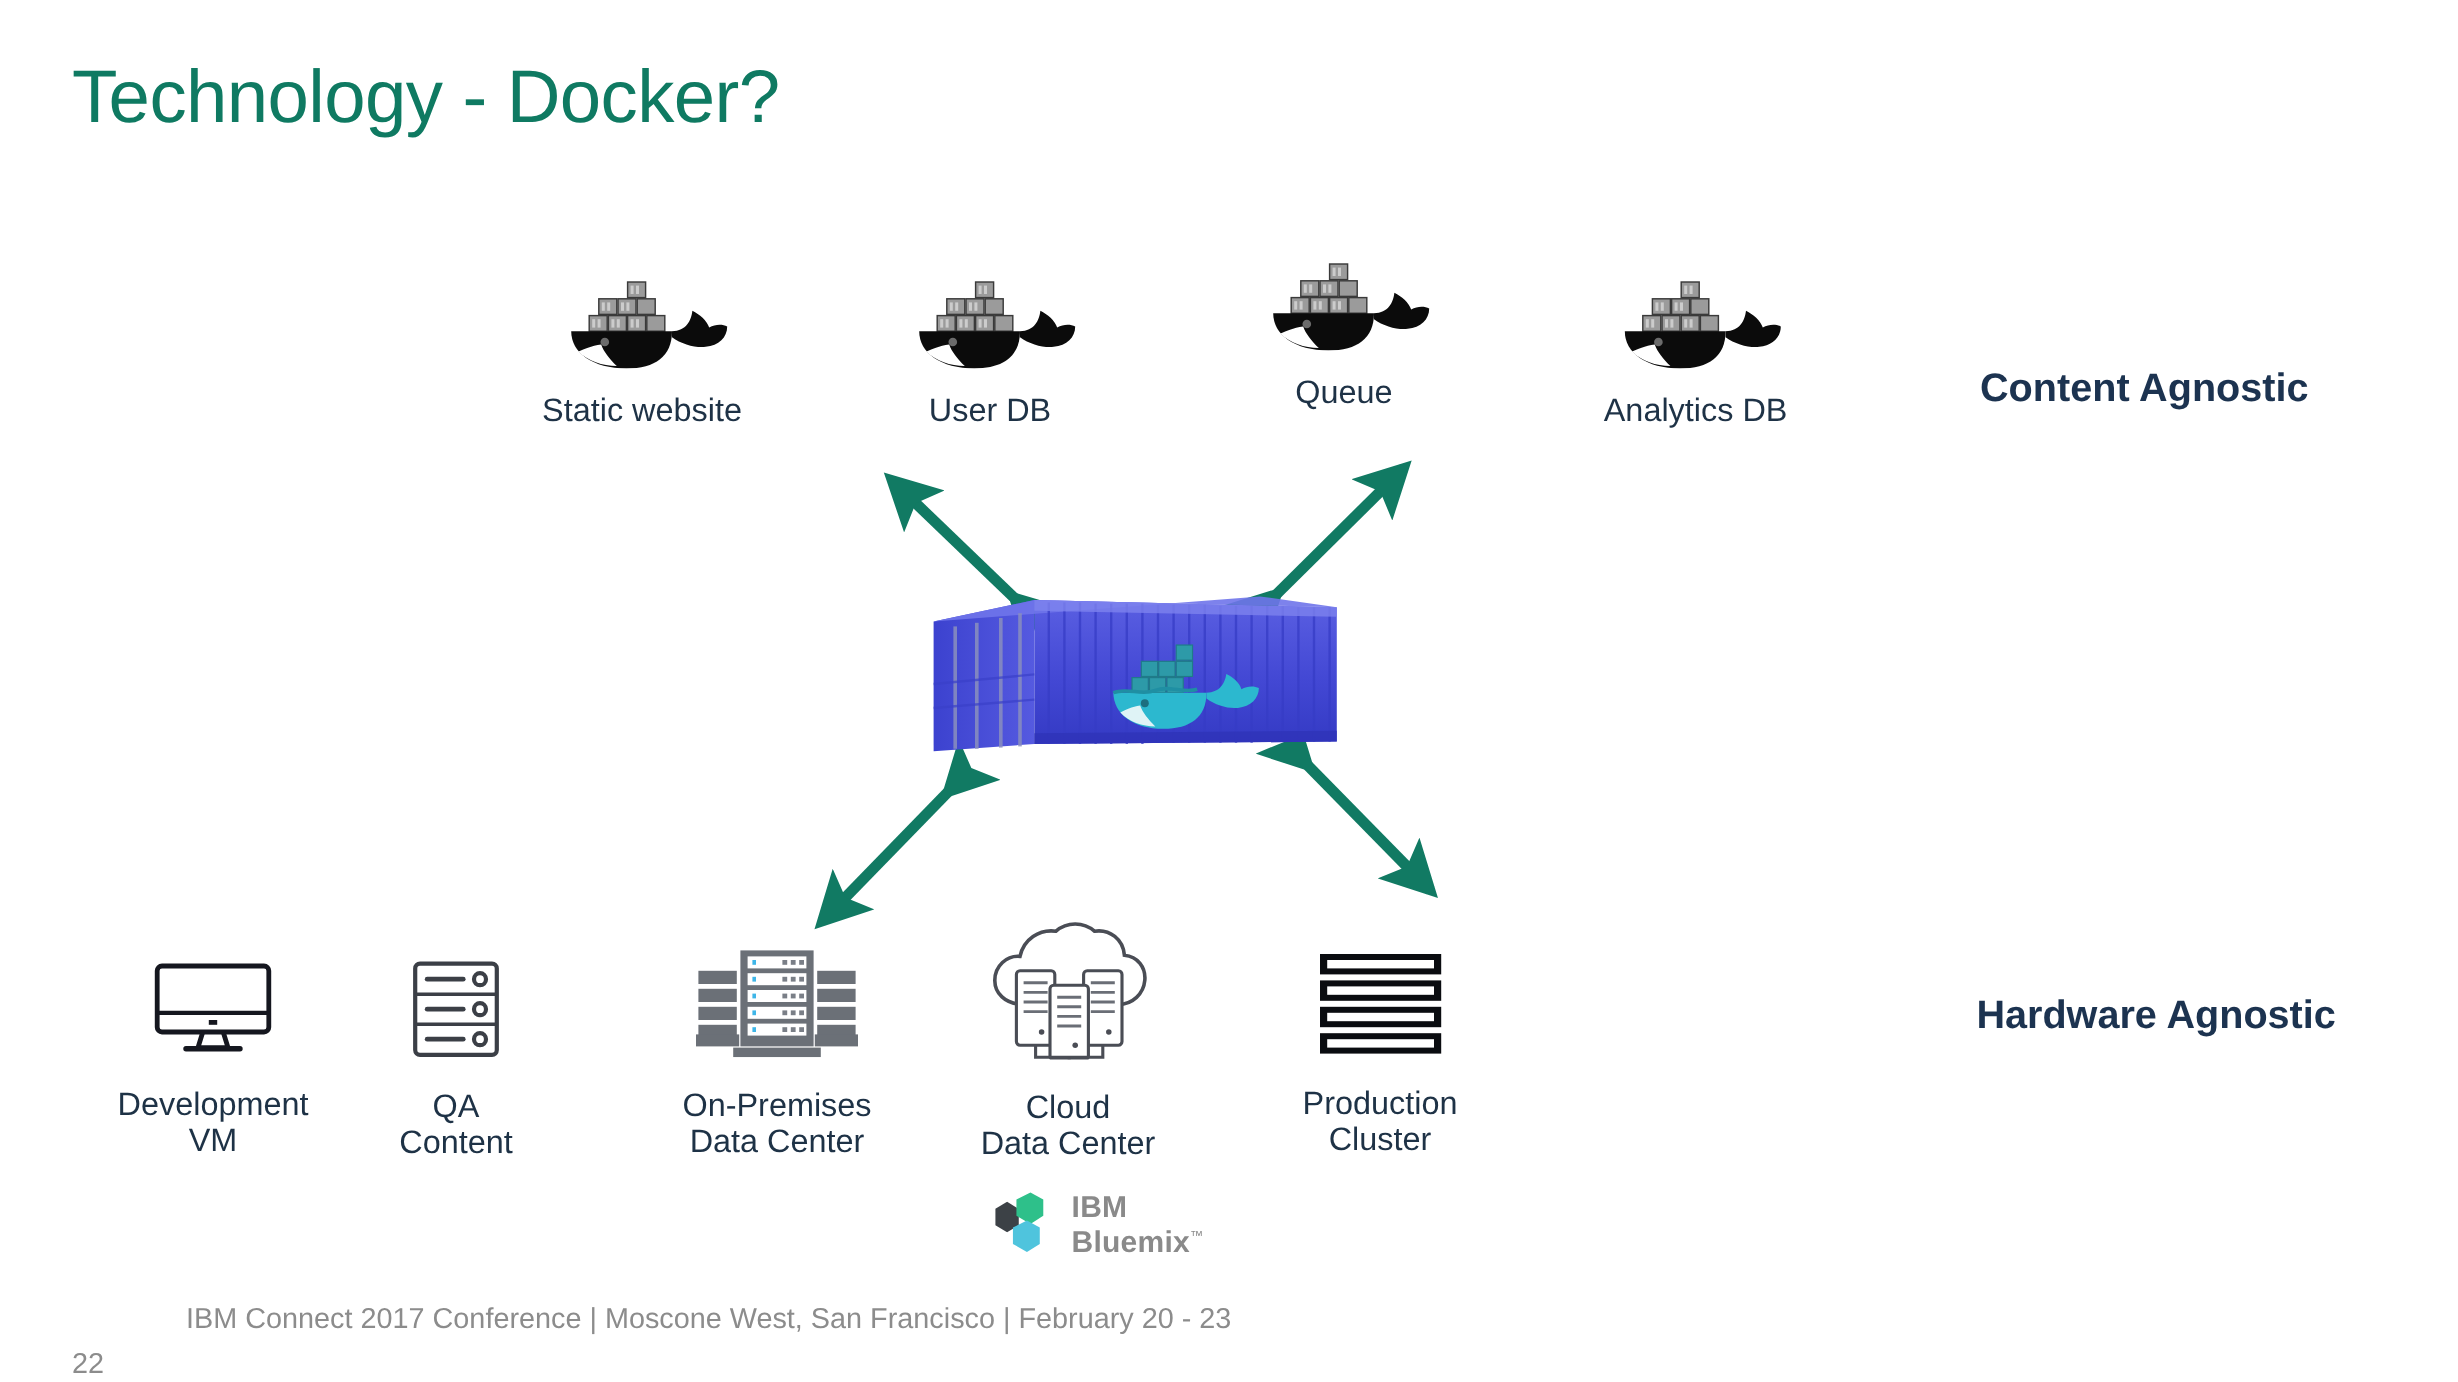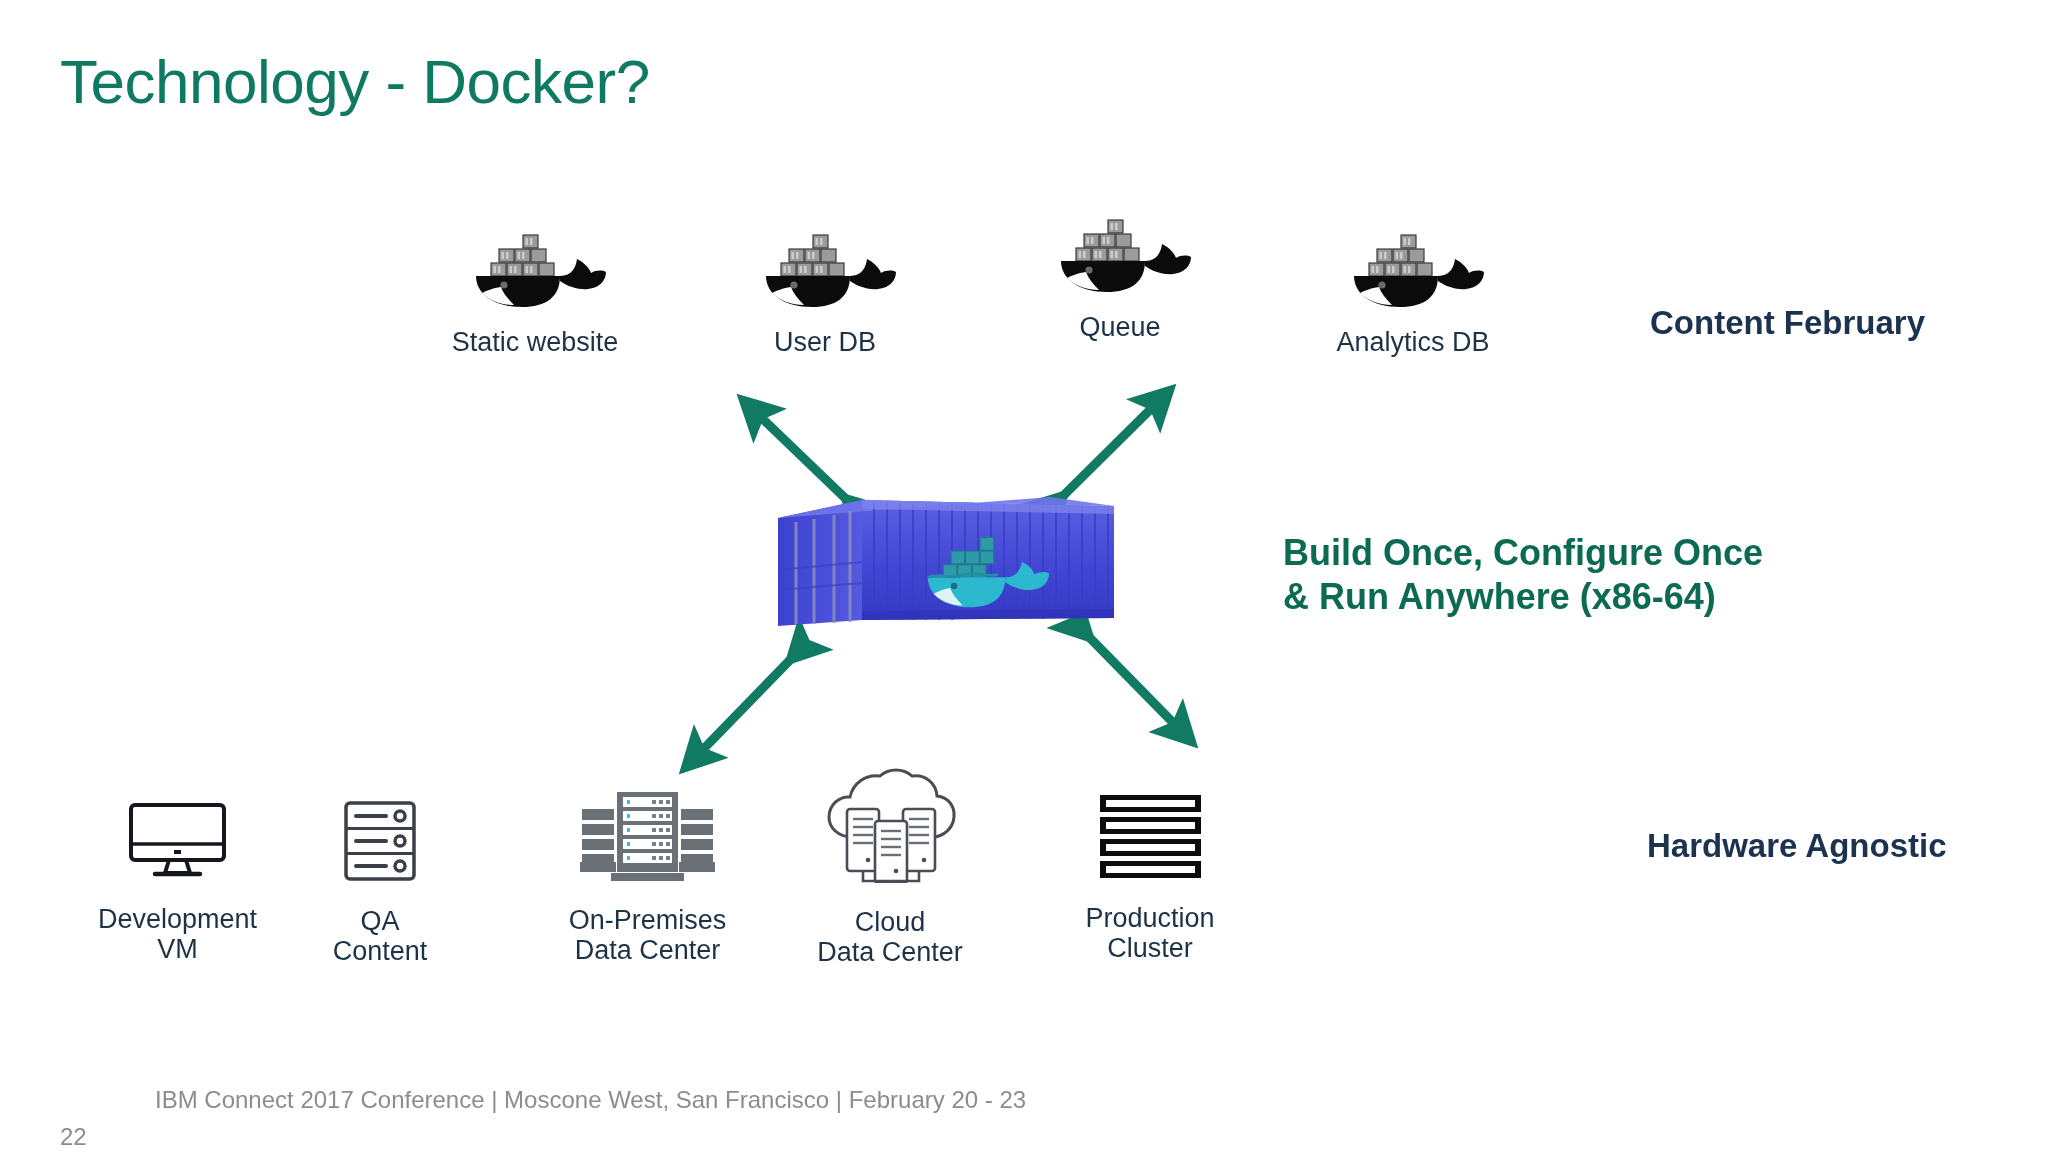--- a/index.html
+++ b/index.html
@@ -380,23 +380,21 @@
         </g>
         <path d="M6 57 L86 57 C86 78 72 88 49 88 C23 88 6 75 6 57 Z" fill="#2cb8cf"></path>
         <path d="M86 57 C98 57 102 48 103 41 C109 44 114 48 116 54 C121 51 127 51 131 53 C131 62 124 69 113 70 C105 71 94 68 86 62 Z" fill="#2cb8cf"></path>
         <path d="M12 74 C19 82 31 86 42 86 C36 80 31 74 29 68 C22 69 16 72 12 74 Z" fill="#dff3f6"></path>
         <circle cx="33" cy="66" r="3.4" fill="#1c6f80"></circle>
         <path d="M6 57 C18 52 30 60 42 55 C54 50 66 58 78 54" stroke="#1f8fa3" stroke-width="3" fill="none"></path>
       </g>
     </svg>
   </div>
 
-  <div class="annot annot-navy" style="left:1650px; top:303px;">Content February</div>
-  <div class="annot annot-green" style="left:1283px; top:531px;">Build Once, Configure Once
-&amp; Run Anywhere (x86-64)</div>
+  <div class="annot annot-navy" style="left:1650px; top:303px;">Content Agnostic</div>
   <div class="annot annot-navy" style="left:1647px; top:826px;text-align:center;">Hardware Agnostic</div>
 
   <div class="node" style="left:85px; top:800px; width:185px;">
     <span class="icon-box">
       <svg width="105" height="80" viewBox="0 0 105 80" xmlns="http://www.w3.org/2000/svg">
         <rect x="6" y="5" width="93" height="55" rx="4" fill="none" stroke="#15171f" stroke-width="4"></rect>
         <line x1="6" y1="44" x2="99" y2="44" stroke="#15171f" stroke-width="3.5"></line>
         <rect x="49" y="50" width="7" height="4" fill="#15171f"></rect>
         <path d="M44 60 L40 73 L65 73 L61 60" fill="none" stroke="#15171f" stroke-width="4"></path>
         <line x1="30" y1="74" x2="75" y2="74" stroke="#15171f" stroke-width="4.5" stroke-linecap="round"></line>
@@ -544,19 +542,27 @@
           <rect x="8" y="51" width="89" height="7"></rect>
           <rect x="8" y="73" width="89" height="7"></rect>
         </g>
       </svg>
     </span>
     <div class="caption">Production
 Cluster</div>
   </div>
 
 
+  <div class="bluemix">
+    <svg width="75" height="56" viewBox="0 0 75 56" xmlns="http://www.w3.org/2000/svg">
+      <polygon points="18,14 28,8 38,14 38,28 28,34 18,28" fill="#3c4146"></polygon>
+      <polygon points="36,6 48,0 59,6 59,20 48,27 36,20" fill="#2ec08a"></polygon>
+      <polygon points="33,30 45,24 56,30 56,44 45,51 33,44" fill="#4fc4dd"></polygon>
+    </svg>
+    <span class="bluemix-text"><span>IBM Bluemix</span><span class="bluemix-tm">™</span></span>
+  </div>
 
   <div class="footer">
     <span class="page-num">22</span>
     <span class="footer-text">IBM Connect 2017 Conference | Moscone West, San Francisco | February 20 - 23</span>
   </div>
 
 </div>
 
 </body></html>

